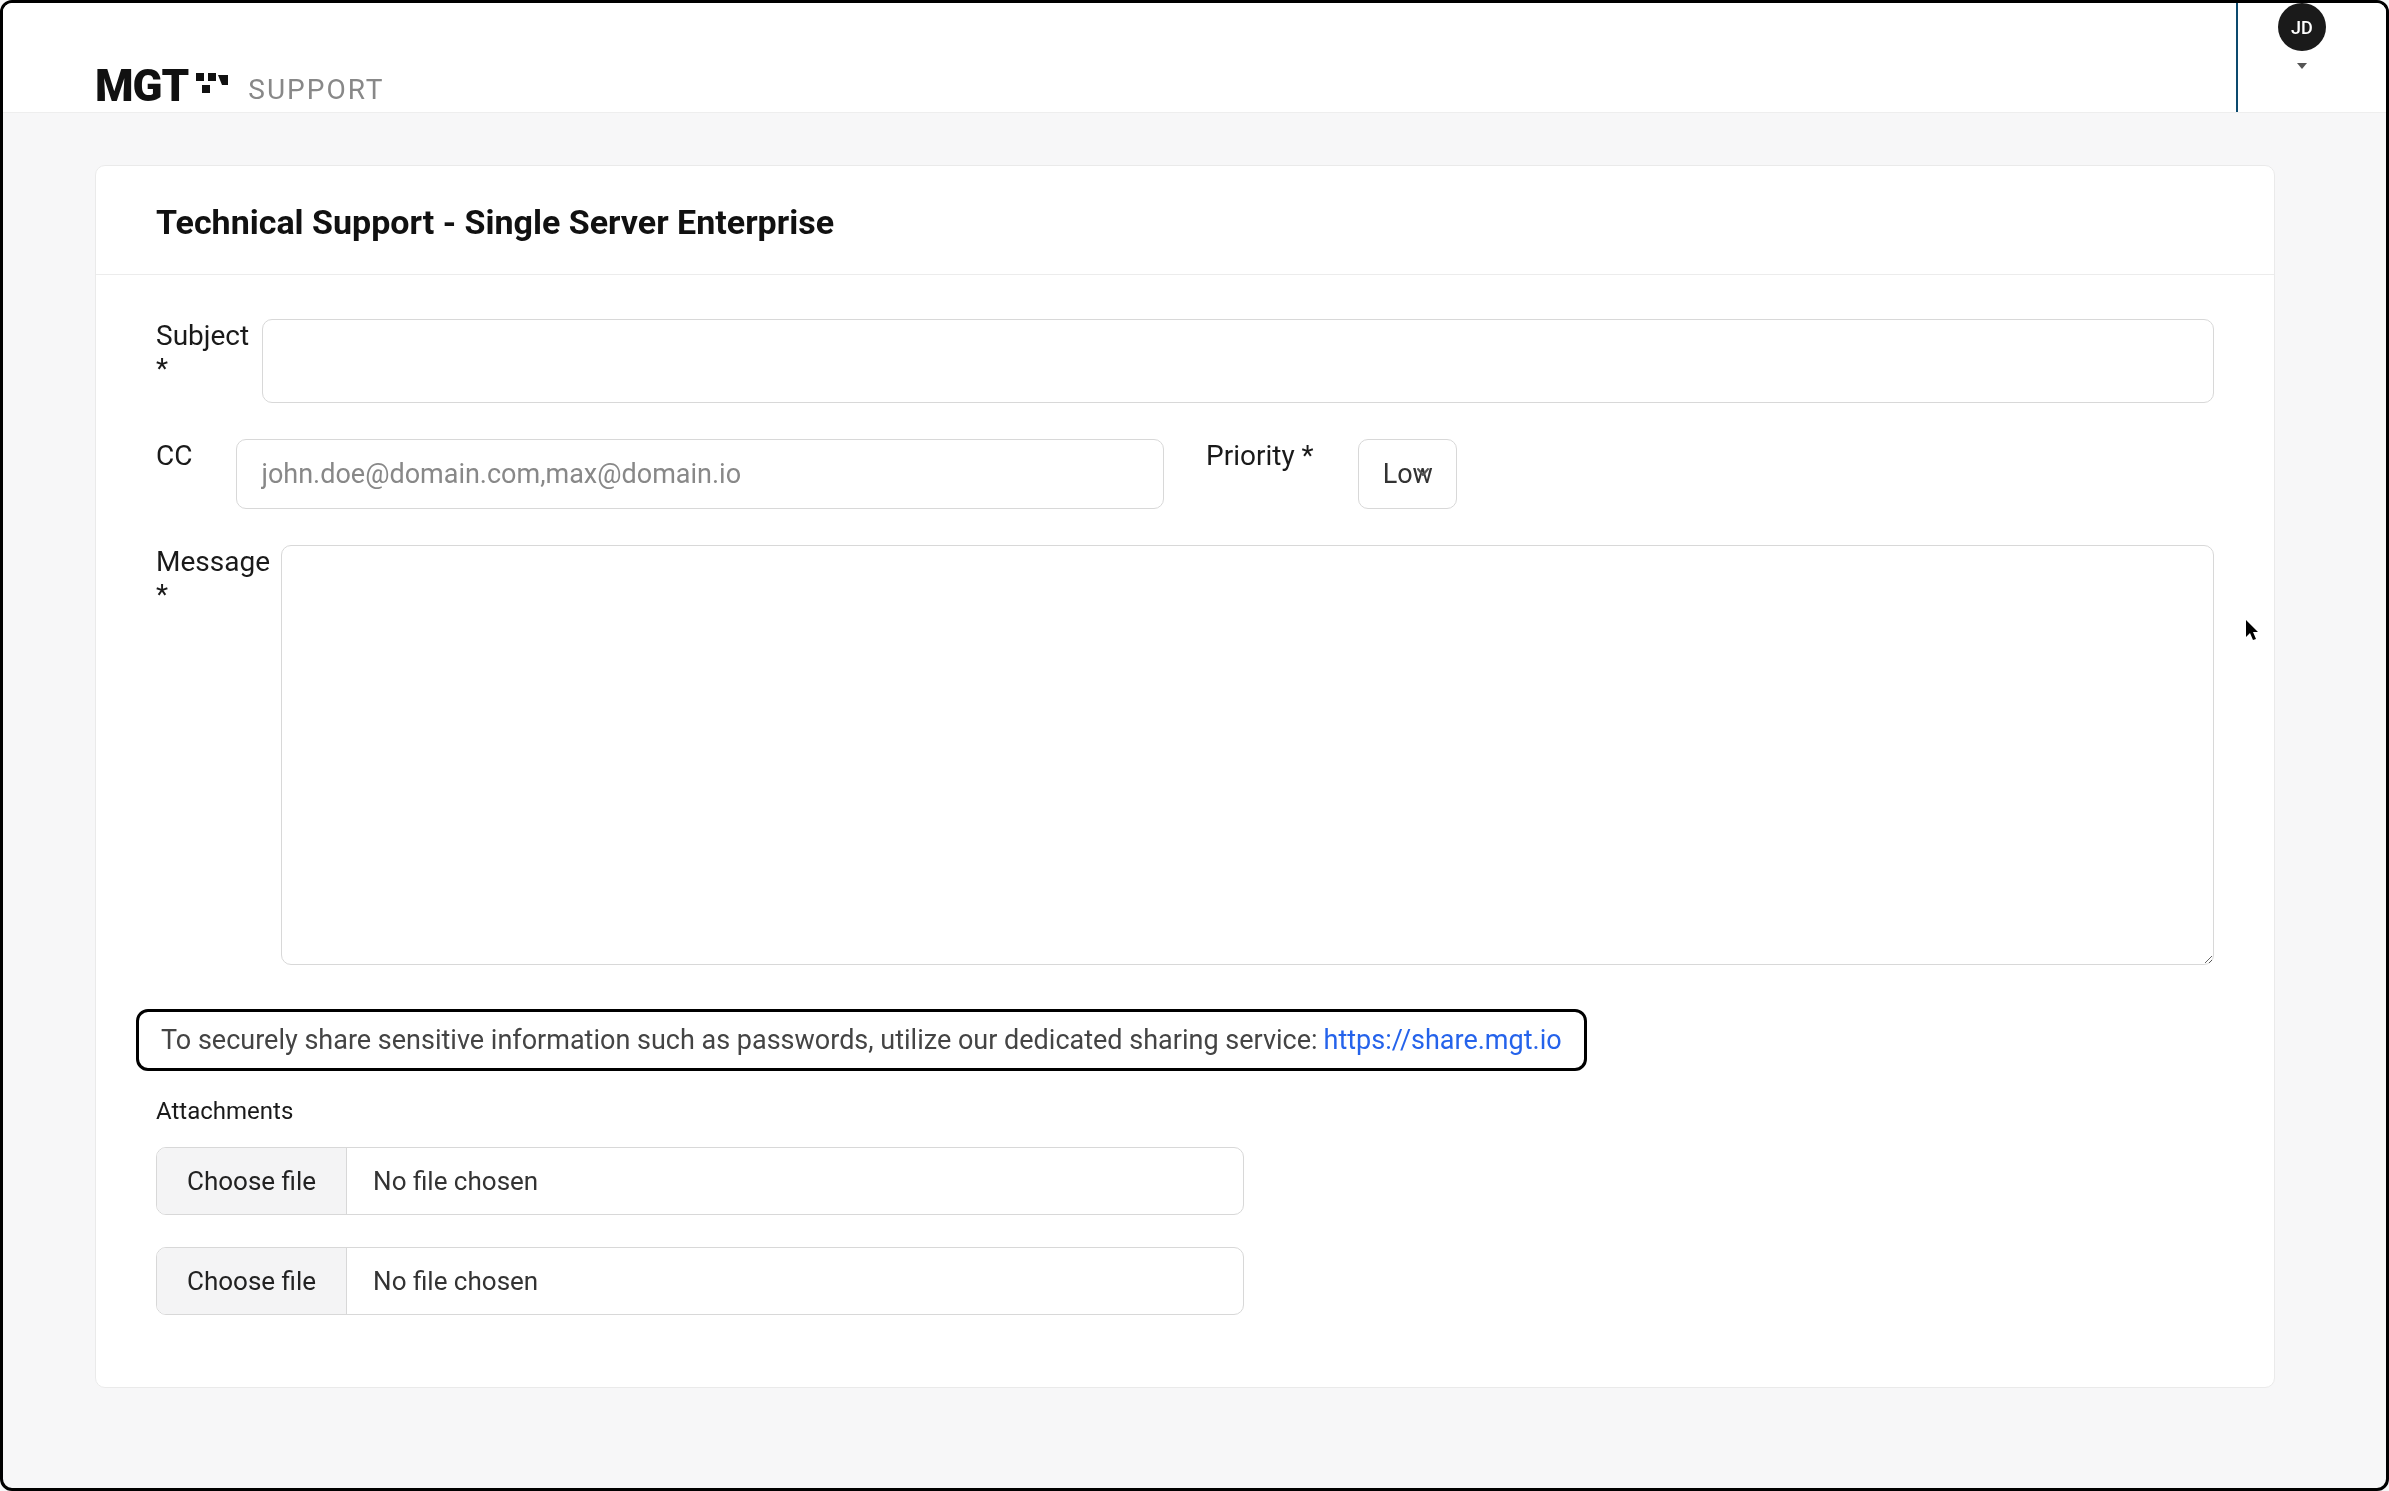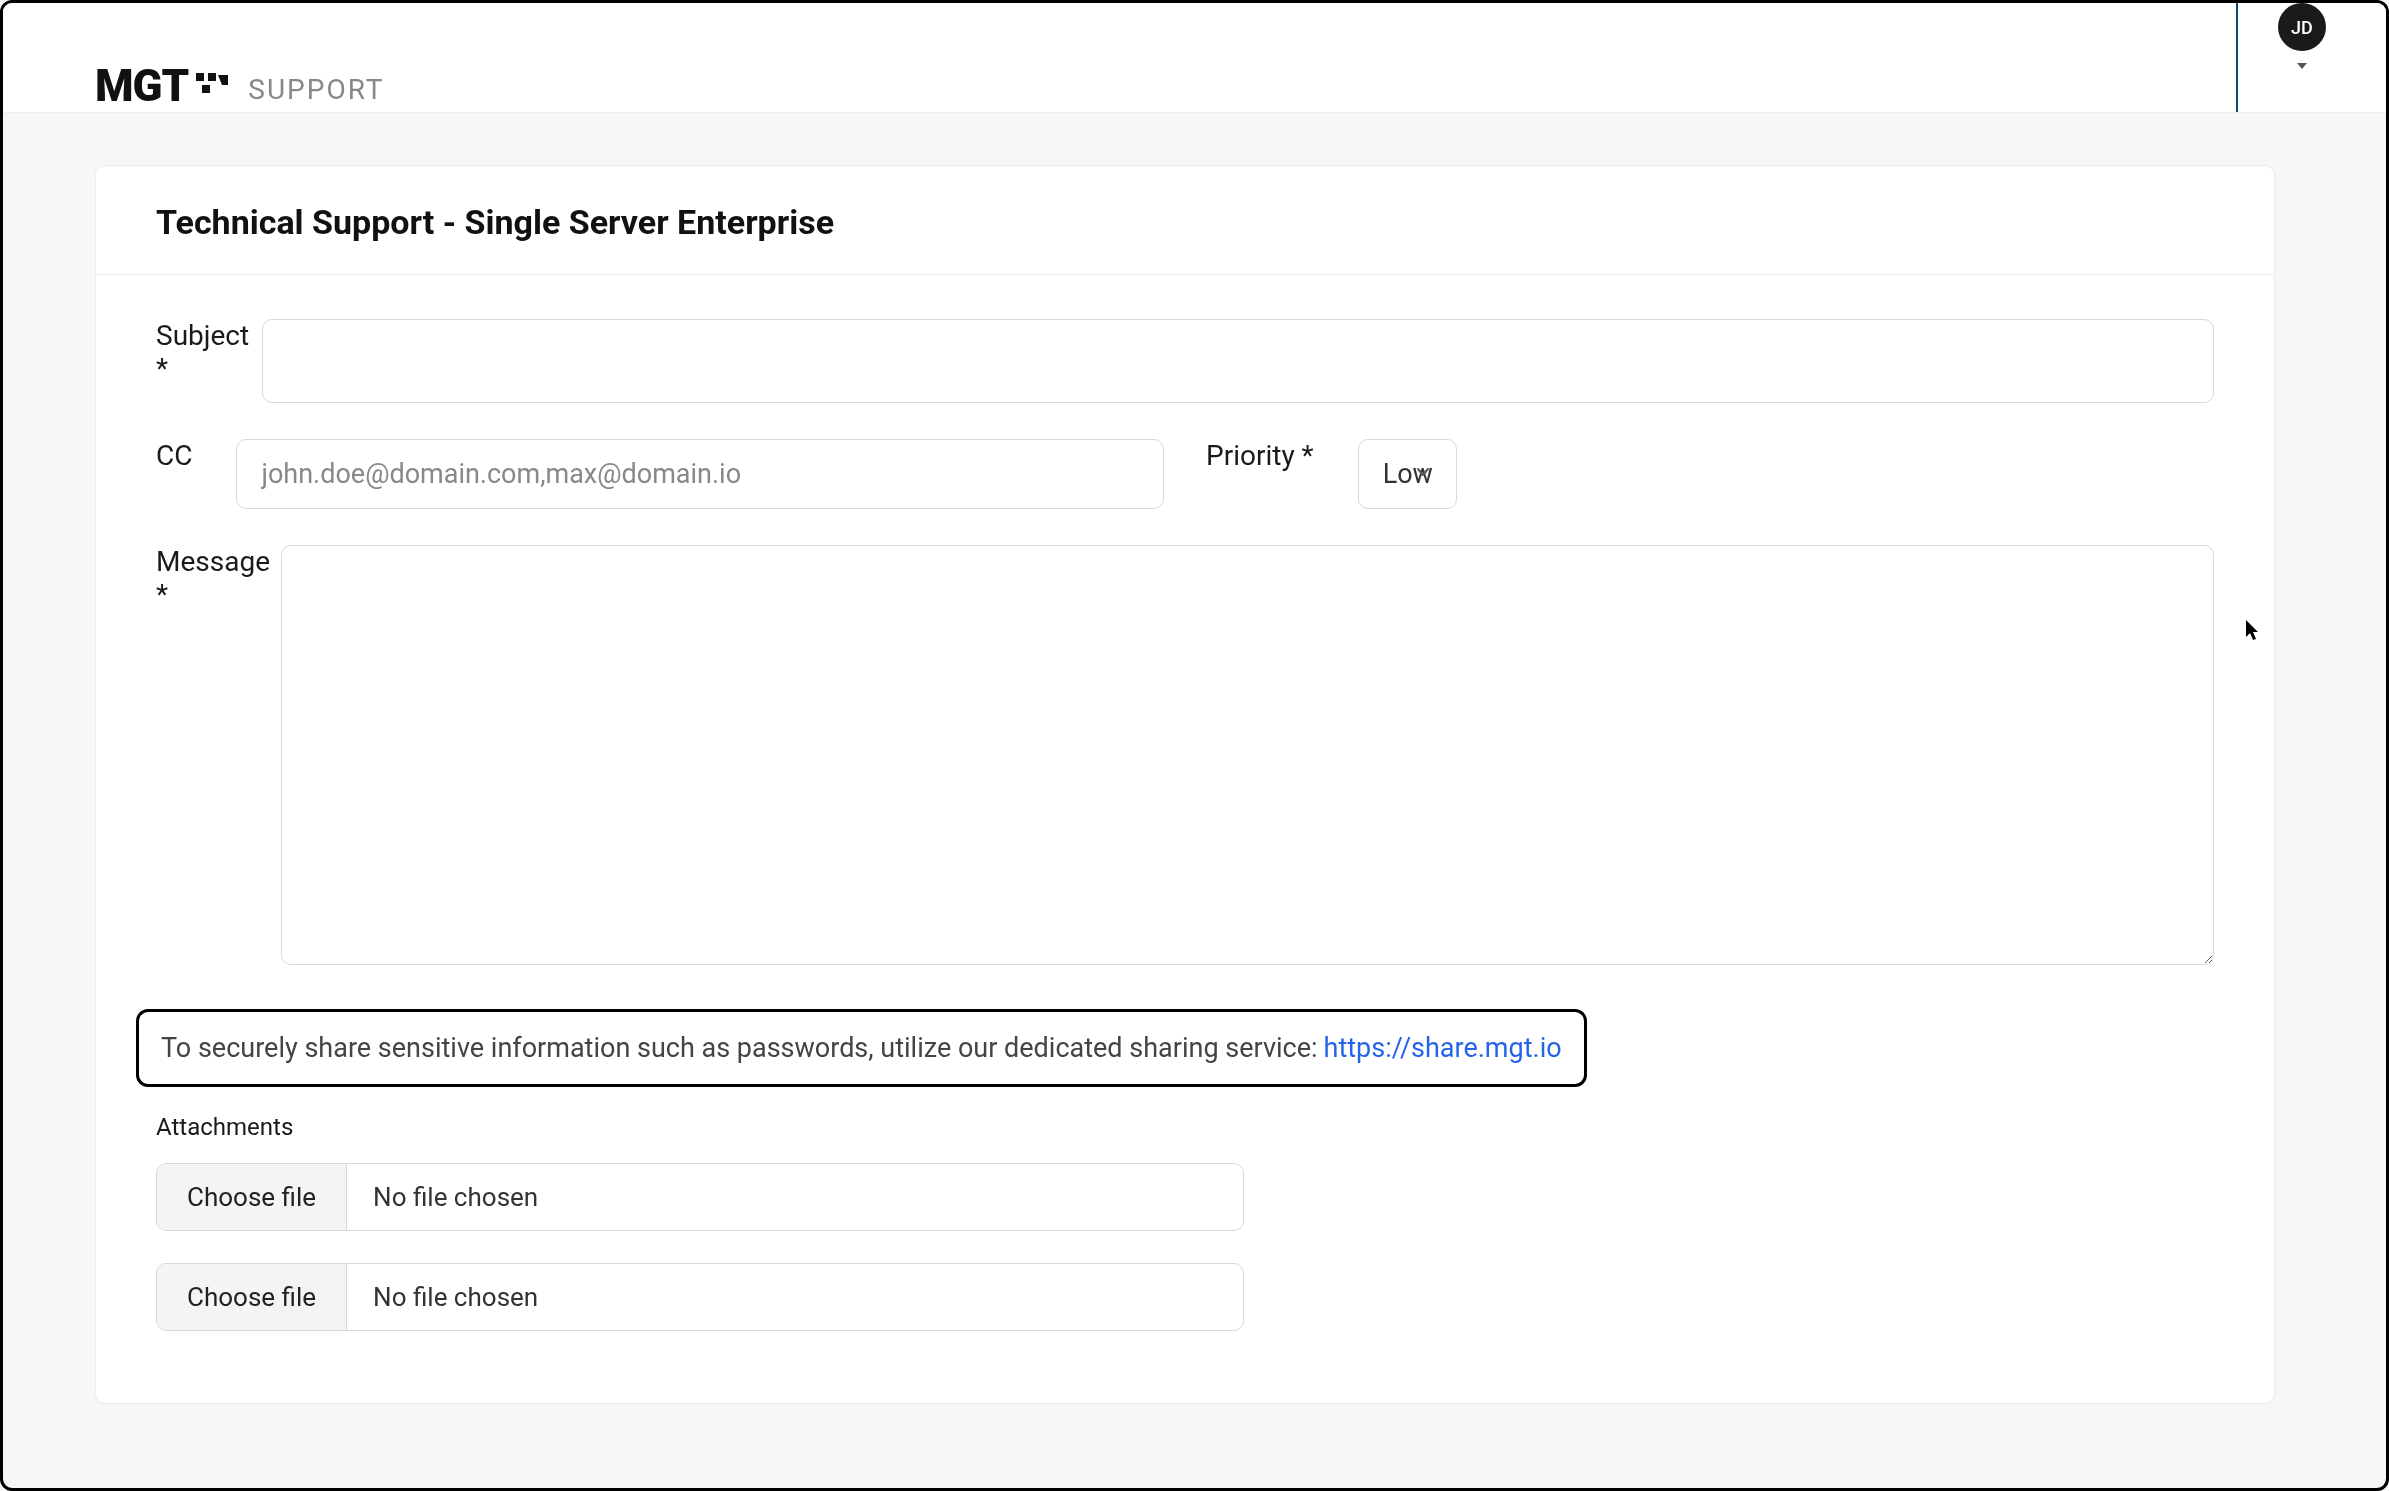--- a/index.html
+++ b/index.html
@@ -159,21 +159,21 @@
       transform: translateY(-50%);
       pointer-events: none;
     }
     .textarea {
       height: 420px;
       resize: both;
     }
     .notice-box {
       border: 3px solid #000;
       border-radius: 12px;
-      padding: 20px 22px;
+      padding: 12px 22px;
       display: inline-flex;
       align-items: center;
       font-size: 27px;
       color: #444;
       margin-left: -20px;
       margin-top: 8px;
       margin-bottom: 26px;
     }
     .notice-link {
       color: #2563eb;

